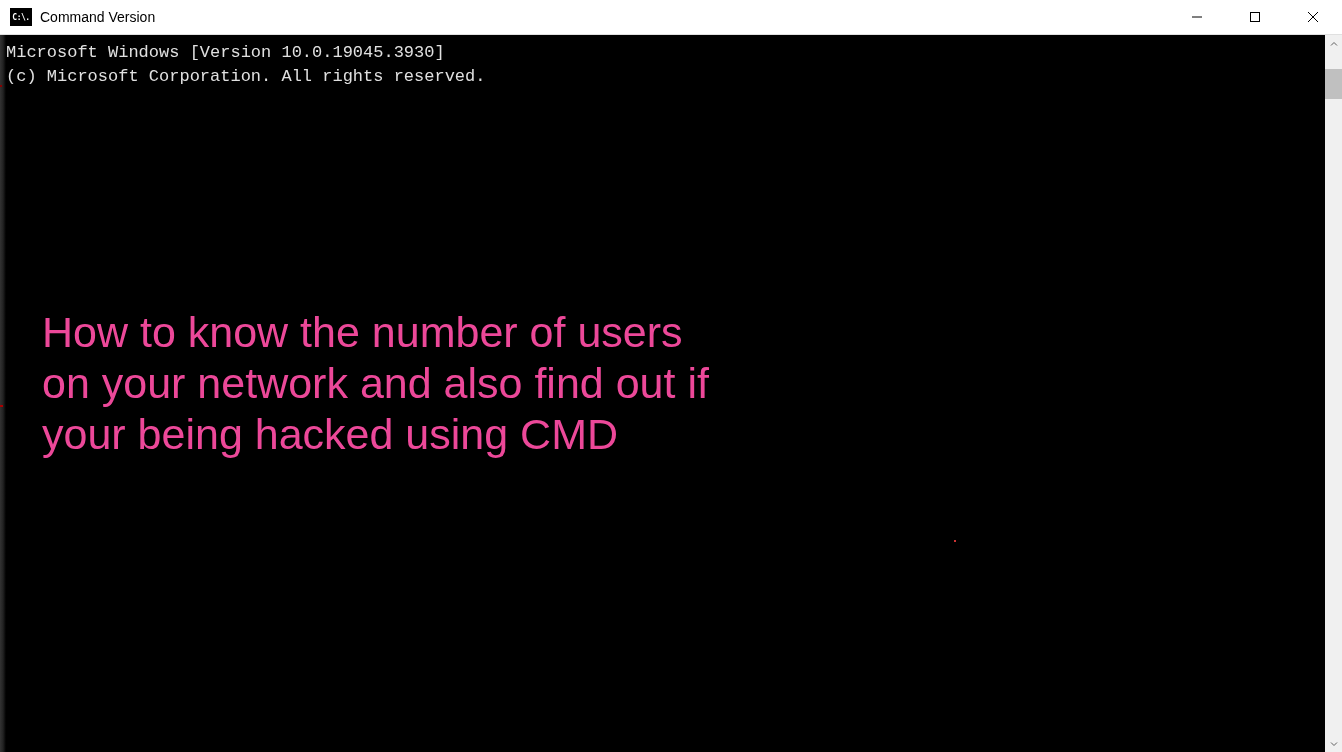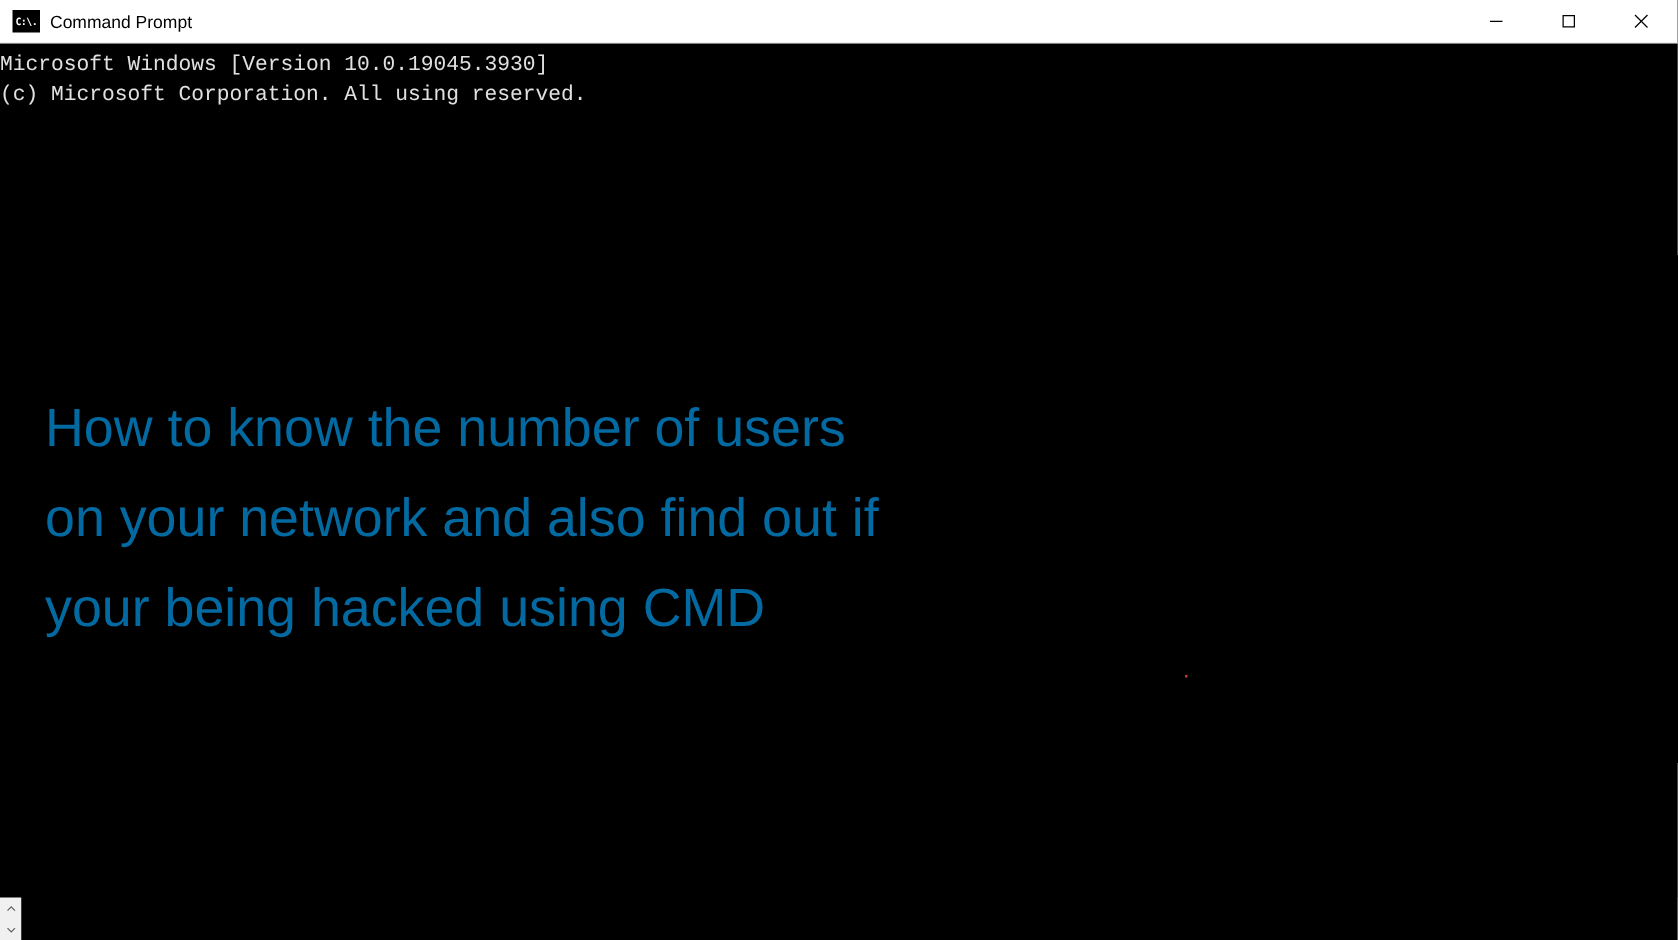--- a/index.html
+++ b/index.html
@@ -59,21 +59,20 @@
     }
     .window-control svg {
       width: 12px;
       height: 12px;
     }
     .terminal-area {
       display: flex;
       height: calc(752px - 35px);
       background: #000000;
       position: relative;
-      flex-direction: column;
     }
     .left-edge {
       width: 6px;
       background: linear-gradient(to right, #333 0%, #222 50%, #000 100%);
       flex-shrink: 0;
       position: relative;
     }
     .left-edge::before {
       content: "";
       position: absolute;
@@ -102,25 +101,25 @@
       padding: 6px 0 0 0;
       position: relative;
     }
     .terminal-line {
       white-space: pre;
     }
     .overlay-text {
       position: absolute;
       left: 36px;
       top: 272px;
-      color: #0369a1;
+      color: #ec4899;
       font-family: "Segoe UI", "Segoe UI Light", sans-serif;
       font-weight: 400;
       font-size: 43px;
-      line-height: 72px;
+      line-height: 51px;
       max-width: 680px;
     }
     .scrollbar {
       width: 17px;
       background: #f0f0f0;
       flex-shrink: 0;
       position: relative;
       display: flex;
       flex-direction: column;
     }
@@ -157,21 +156,21 @@
       background: #cc3333;
     }
   </style>
 </head>
 <body>
 
 <div class="titlebar">
   <div class="titlebar-icon">
     <span class="titlebar-icon-text">C:\.</span>
   </div>
-  <div class="titlebar-title">Command Prompt</div>
+  <div class="titlebar-title">Command Version</div>
   <div class="window-controls">
     <div class="window-control">
       <svg viewBox="0 0 12 12">
         <line x1="1" y1="6" x2="11" y2="6" stroke="#000" stroke-width="1"></line>
       </svg>
     </div>
     <div class="window-control">
       <svg viewBox="0 0 12 12">
         <rect x="1.5" y="1.5" width="9" height="9" stroke="#000" stroke-width="1" fill="none"></rect>
       </svg>
@@ -182,21 +181,21 @@
         <line x1="11" y1="1" x2="1" y2="11" stroke="#000" stroke-width="1"></line>
       </svg>
     </div>
   </div>
 </div>
 
 <div class="terminal-area">
   <div class="left-edge"></div>
   <div class="terminal-content">
     <div class="terminal-line">Microsoft Windows [Version 10.0.19045.3930]</div>
-    <div class="terminal-line">(c) Microsoft Corporation. All using reserved.</div>
+    <div class="terminal-line">(c) Microsoft Corporation. All rights reserved.</div>
     <div class="terminal-line"></div>
 
     <div class="overlay-text">How to know the number of users on your network and also find out if your being hacked using CMD</div>
     <div class="red-dot"></div>
   </div>
   <div class="scrollbar">
     <div class="scrollbar-arrow">
       <svg viewBox="0 0 8 8">
         <polyline points="1,5.5 4,2.5 7,5.5" stroke="#606060" stroke-width="1" fill="none"></polyline>
       </svg>

